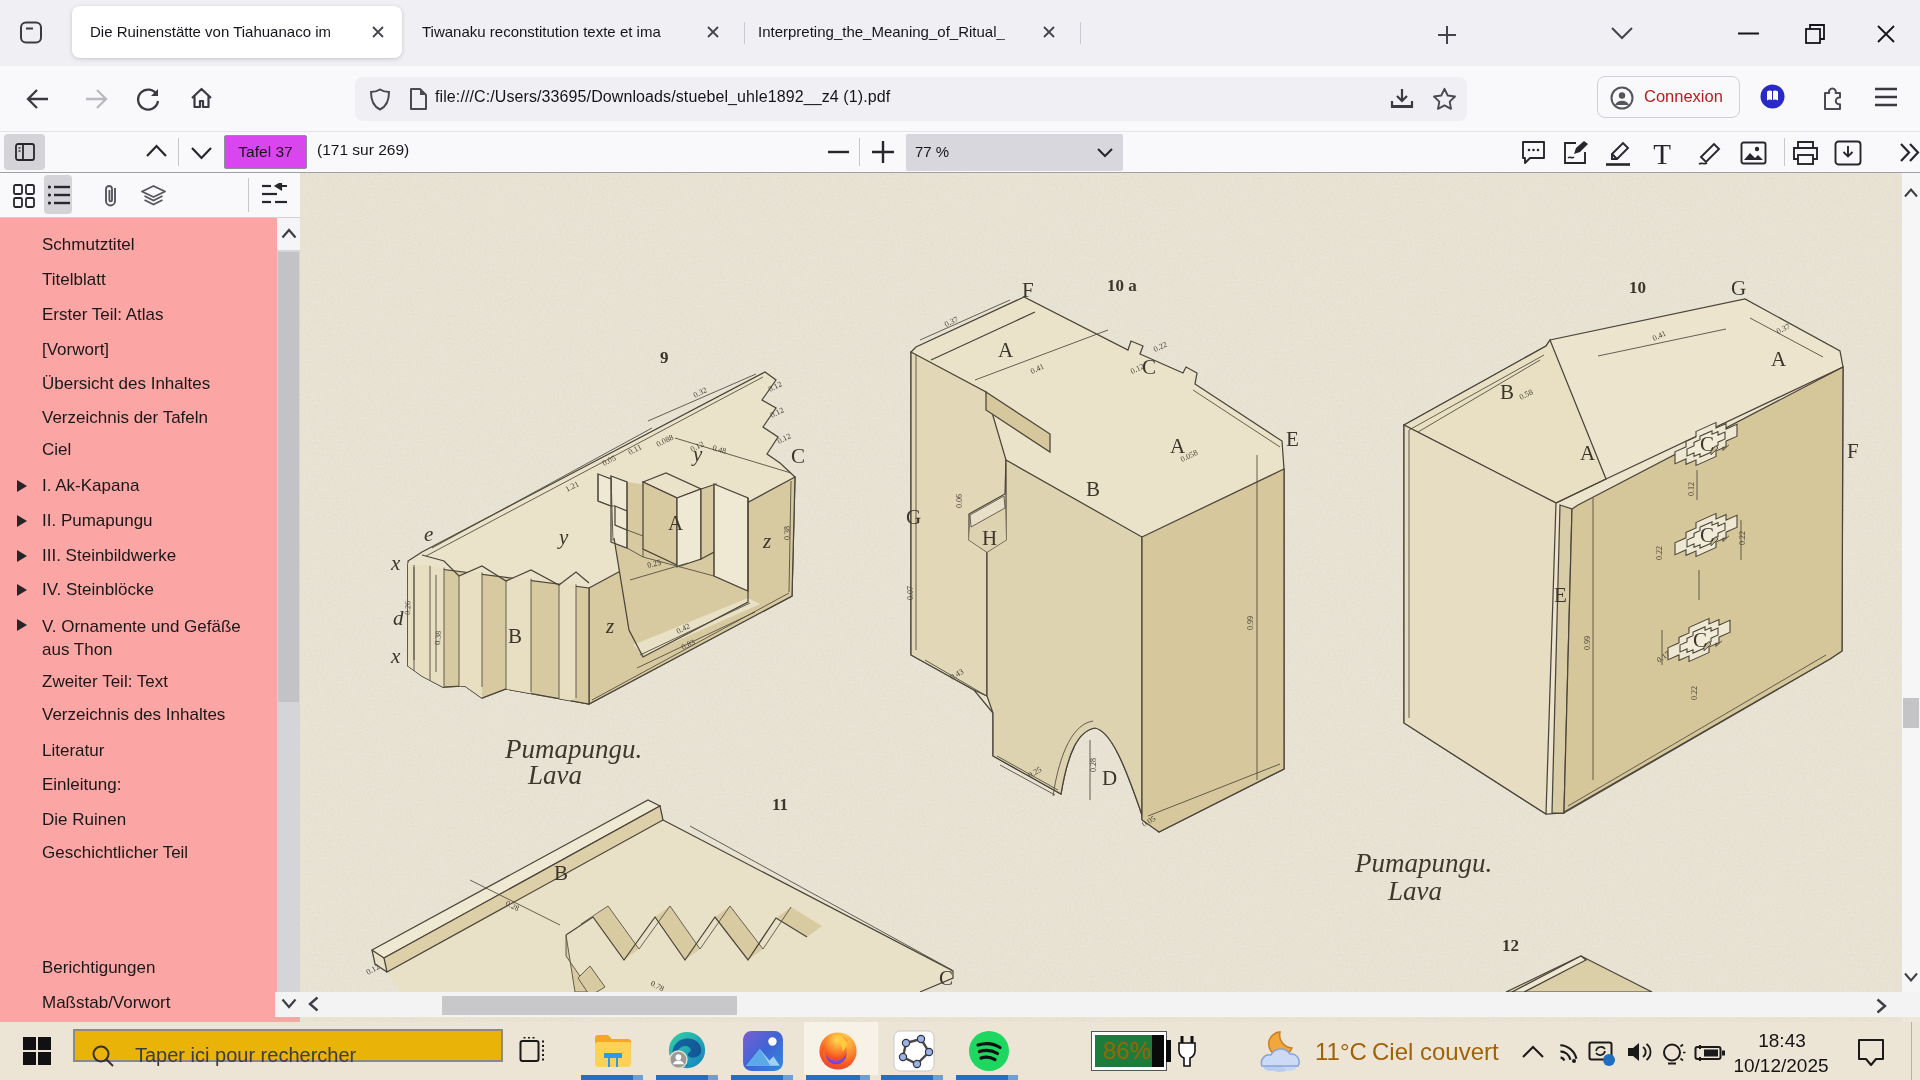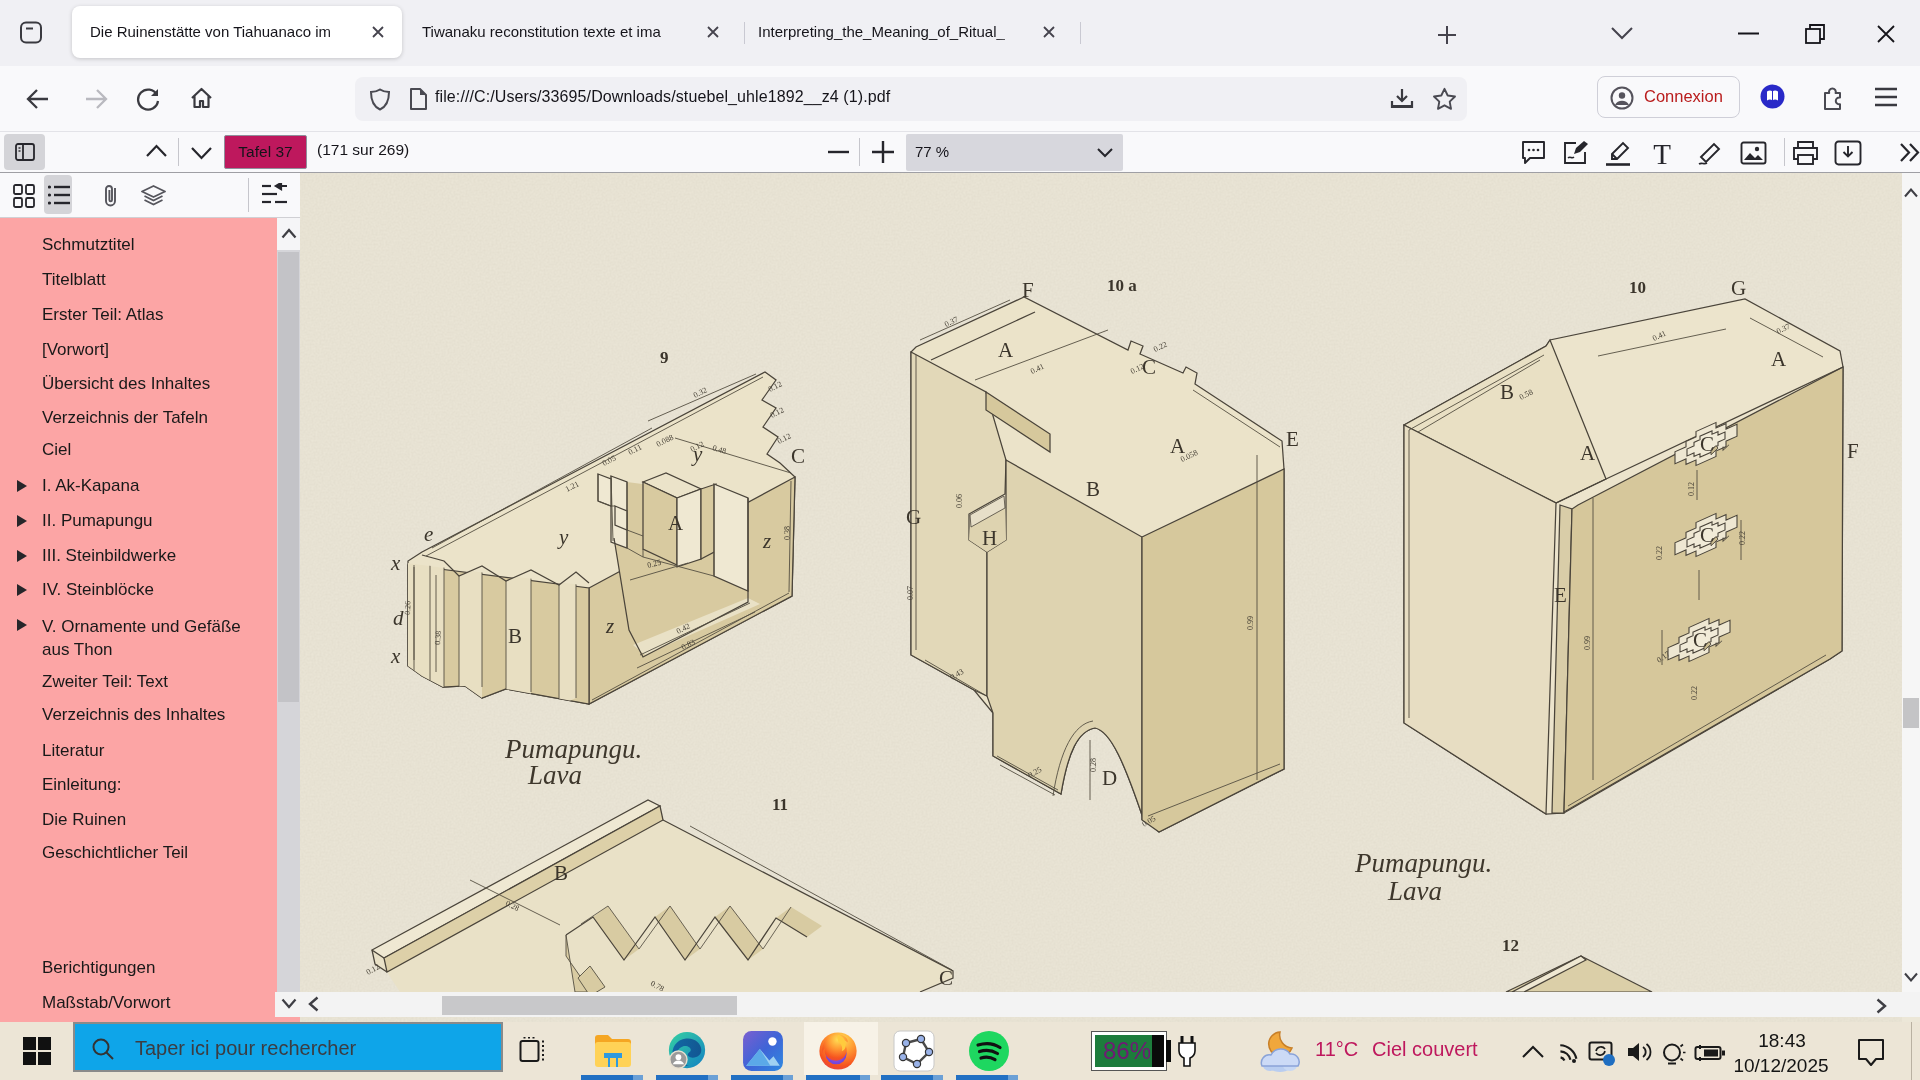--- a/index.html
+++ b/index.html
@@ -14,47 +14,47 @@
 .tsep{position:absolute;top:22px;width:1px;height:22px;background:#c9c9d2}
 
 #navbar{position:absolute;left:0;top:66px;width:1920px;height:66px;background:#f9f9fb;border-bottom:1px solid #e3e3e8}
 #urlbar{position:absolute;left:355px;top:11px;width:1112px;height:44px;background:#f0f0f4;border-radius:8px}
 #urltext{position:absolute;left:80px;top:11px;font-size:16px;color:#15141a;letter-spacing:0.1px}
 #connexion{position:absolute;left:1597px;top:10px;width:143px;height:42px;border:1px solid #cfcfd8;border-radius:8px;background:#f9f9fb}
 #connexion span{position:absolute;left:46px;top:10px;font-size:16.5px;color:#b91c1c}
 
 #pdfbar{position:absolute;left:0;top:132px;width:1920px;height:41px;background:#f9f9fb;border-bottom:1px solid #9f9fa4}
 #sbtoggle{position:absolute;left:4px;top:2px;width:41px;height:36px;background:#d4d4d8;border-radius:4px}
-#pageinput{position:absolute;left:224px;top:3px;width:83px;height:34px;background:#be185d;border:1px solid #8f8f9b;border-radius:2px;font-size:15.5px;color:#15141a;text-align:center;line-height:32px}
+#pageinput{position:absolute;left:224px;top:3px;width:83px;height:34px;background:#d946ef;border:1px solid #8f8f9b;border-radius:2px;font-size:15.5px;color:#15141a;text-align:center;line-height:32px}
 #pagecount{position:absolute;left:317px;top:9px;font-size:15.5px;color:#15141a}
 #zoomsel{position:absolute;left:906px;top:2px;width:217px;height:37px;background:#d7d7dd;border-radius:2px}
 #zoomsel span{position:absolute;left:9px;top:9px;font-size:15px;color:#15141a}
 
 #sidehead{position:absolute;left:0;top:173px;width:300px;height:45px;background:#f9f9fb;border-bottom:1px solid #d0d0d4}
 #outsel{position:absolute;left:44px;top:2px;width:28px;height:39px;background:#d4d4d8;border-radius:4px}
 #sidebar{position:absolute;left:0;top:218px;width:300px;height:1001px;background:#fca5a5;overflow:hidden}
 .oitem{position:absolute;left:42px;font-size:17px;color:#191919;white-space:nowrap}
 .tri{position:absolute;left:17px;width:0;height:0;border-left:10px solid #26262a;border-top:6px solid transparent;border-bottom:6px solid transparent}
 
 #sscroll{position:absolute;left:277px;top:218px;width:23px;height:774px;background:#d5d5d9}
 #sthumb{position:absolute;left:278px;top:252px;width:21px;height:450px;background:#c3c3c7}
 
 #vscroll{position:absolute;left:1902px;top:173px;width:18px;height:819px;background:#f6f6f6}
 #vthumb{position:absolute;left:1903px;top:698px;width:16px;height:30px;background:#c4c4c6}
 #hscroll{position:absolute;left:275px;top:992px;width:1645px;height:25px;background:#f3f3f3}
 #hthumb{position:absolute;left:442px;top:996px;width:295px;height:19px;background:#c8c8ca}
 
 #taskbar{position:absolute;left:0;top:1022px;width:1920px;height:58px;background:#ece5d6}
-#searchbox{position:absolute;left:73px;top:0;width:430px;height:50px;background:#0ea5e9;border:2px solid #8a8a8a}
+#searchbox{position:absolute;left:73px;top:7px;width:430px;height:33px;background:#eab308;border:2px solid #8a8a8a}
 #searchbox span{position:absolute;left:60px;top:13px;font-size:20px;color:#3c3c41}
 .ulbar{position:absolute;top:53px;height:5px;background:#2270c3}
 .ulcap{position:absolute;top:53px;height:5px;background:#6ba0d6}
 .ticon{position:absolute;top:8px;width:42px;height:42px}
 #ffxhl{position:absolute;left:804px;top:0px;width:74px;height:53px;background:#f7f2e7}
-#traytxt{position:absolute;top:16px;font-size:20px;color:#be185d}
+#traytxt{position:absolute;top:16px;font-size:24px;color:#a16207}
 .clock{position:absolute;font-size:19px;color:#141414;text-align:center}
 svg{display:block}
 </style></head>
 <body>
 <div id="screen">
 
   <div id="tabbar">
     <svg class="abs" style="left:20px;top:21px" width="22" height="23" viewBox="0 0 22 23">
       <rect x="1" y="1.5" width="20" height="20" rx="5" fill="none" stroke="#3a3a40" stroke-width="2"></rect>
       <line x1="6" y1="7.5" x2="13" y2="7.5" stroke="#3a3a40" stroke-width="2"></line>
@@ -639,21 +639,21 @@
     <div class="ulbar" style="left:731px;width:52px"></div>
       <div class="ulcap" style="left:783px;width:10px"></div>
     <div class="ulbar" style="left:806px;width:54px"></div>
       <div class="ulcap" style="left:860px;width:10px"></div>
     <div class="ulbar" style="left:881px;width:52px"></div>
       <div class="ulcap" style="left:933px;width:10px"></div>
     <div class="ulbar" style="left:956px;width:52px"></div>
       <div class="ulcap" style="left:1008px;width:10px"></div>
 
     <div class="abs" style="left:1092px;top:10px;width:74px;height:38px;background:#1d7c3c;border:3px solid #fff;outline:1px solid #555"></div>
-    <div class="abs" style="left:1097px;top:13px;width:60px;height:32px;font-size:24px;color:#701a75;text-align:center;line-height:32px">86%</div>
+    <div class="abs" style="left:1097px;top:13px;width:60px;height:32px;font-size:24px;color:#a16207;text-align:center;line-height:32px">86%</div>
     <div class="abs" style="left:1152px;top:13px;width:12px;height:32px;background:#0a0a0a"></div>
     <div class="abs" style="left:1166px;top:18px;width:5px;height:22px;background:#0a0a0a"></div>
     <svg class="abs" style="left:1176px;top:12px" width="22" height="34" viewBox="0 0 22 34">
       <path d="M6 2v7M16 2v7" stroke="#111" stroke-width="3"></path>
       <path d="M3 9h16v8a8 8 0 0 1-5 7v8h-6v-8a8 8 0 0 1-5-7z" fill="#fff" stroke="#111" stroke-width="1.6"></path>
     </svg>
 
     <svg class="abs" style="left:1258px;top:8px" width="50" height="44" viewBox="0 0 50 44">
       <path d="M22 2a12 12 0 1 0 12 16A13 13 0 0 1 22 2z" fill="#f0a73c" stroke="#c87f28" stroke-width="1.5"></path>
       <ellipse cx="22" cy="32" rx="14" ry="10" fill="#b9cdf0"></ellipse>

